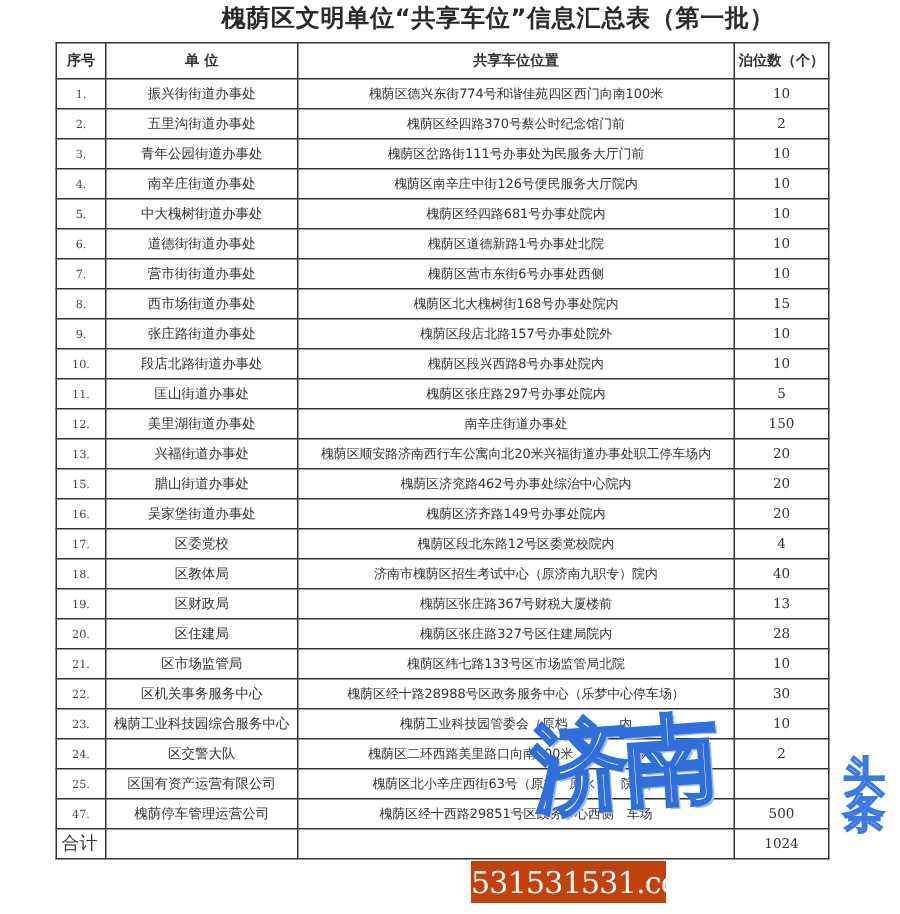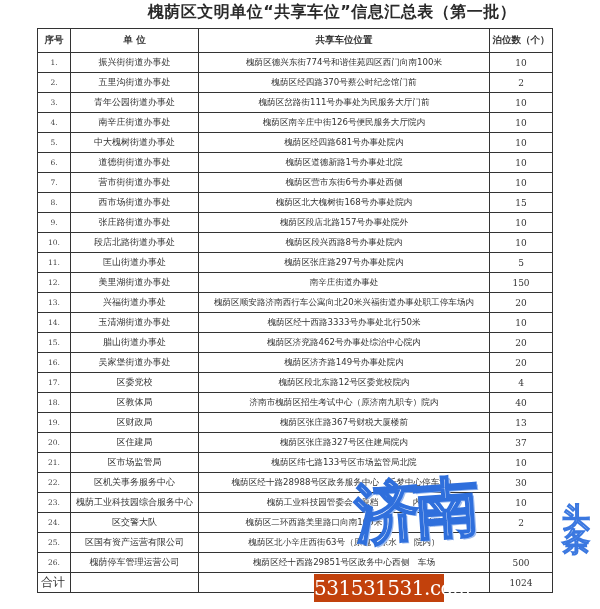--- a/index.html
+++ b/index.html
@@ -121,26 +121,20 @@
         <td class="addr">南辛庄街道办事处</td>
         <td class="num">150</td>
       </tr>
       <tr>
         <td class="idx">13.</td>
         <td>兴福街道办事处</td>
         <td class="addr">槐荫区顺安路济南西行车公寓向北20米兴福街道办事处职工停车场内</td>
         <td class="num">20</td>
       </tr>
       <tr>
-        <td class="idx">14.</td>
-        <td>玉清湖街道办事处</td>
-        <td class="addr">槐荫区经十西路3333号办事处北行50米</td>
-        <td class="num">10</td>
-      </tr>
-      <tr>
         <td class="idx">15.</td>
         <td>腊山街道办事处</td>
         <td class="addr">槐荫区济兖路462号办事处综治中心院内</td>
         <td class="num">20</td>
       </tr>
       <tr>
         <td class="idx">16.</td>
         <td>吴家堡街道办事处</td>
         <td class="addr">槐荫区济齐路149号办事处院内</td>
         <td class="num">20</td>
@@ -160,21 +154,21 @@
       <tr>
         <td class="idx">19.</td>
         <td>区财政局</td>
         <td class="addr">槐荫区张庄路367号财税大厦楼前</td>
         <td class="num">13</td>
       </tr>
       <tr>
         <td class="idx">20.</td>
         <td>区住建局</td>
         <td class="addr">槐荫区张庄路327号区住建局院内</td>
-        <td class="num">37</td>
+        <td class="num">28</td>
       </tr>
       <tr>
         <td class="idx">21.</td>
         <td>区市场监管局</td>
         <td class="addr">槐荫区纬七路133号区市场监管局北院</td>
         <td class="num">10</td>
       </tr>
       <tr>
         <td class="idx">22.</td>
         <td>区机关事务服务中心</td>
@@ -193,21 +187,21 @@
         <td class="addr">槐荫区二环西路美里路口向南100米　　　　　队院</td>
         <td class="num">2</td>
       </tr>
       <tr>
         <td class="idx">25.</td>
         <td>区国有资产运营有限公司</td>
         <td class="addr">槐荫区北小辛庄西街63号（原槐　原水　　院内）</td>
         <td class="num"></td>
       </tr>
       <tr>
-        <td class="idx">26.</td>
+        <td class="idx">47.</td>
         <td>槐荫停车管理运营公司</td>
         <td class="addr">槐荫区经十西路29851号区政务中心西侧　车场</td>
         <td class="num">500</td>
       </tr>
     </tbody>
   <tfoot>
     <tr>
       <td class="total-label">合计</td>
       <td></td>
       <td></td>

